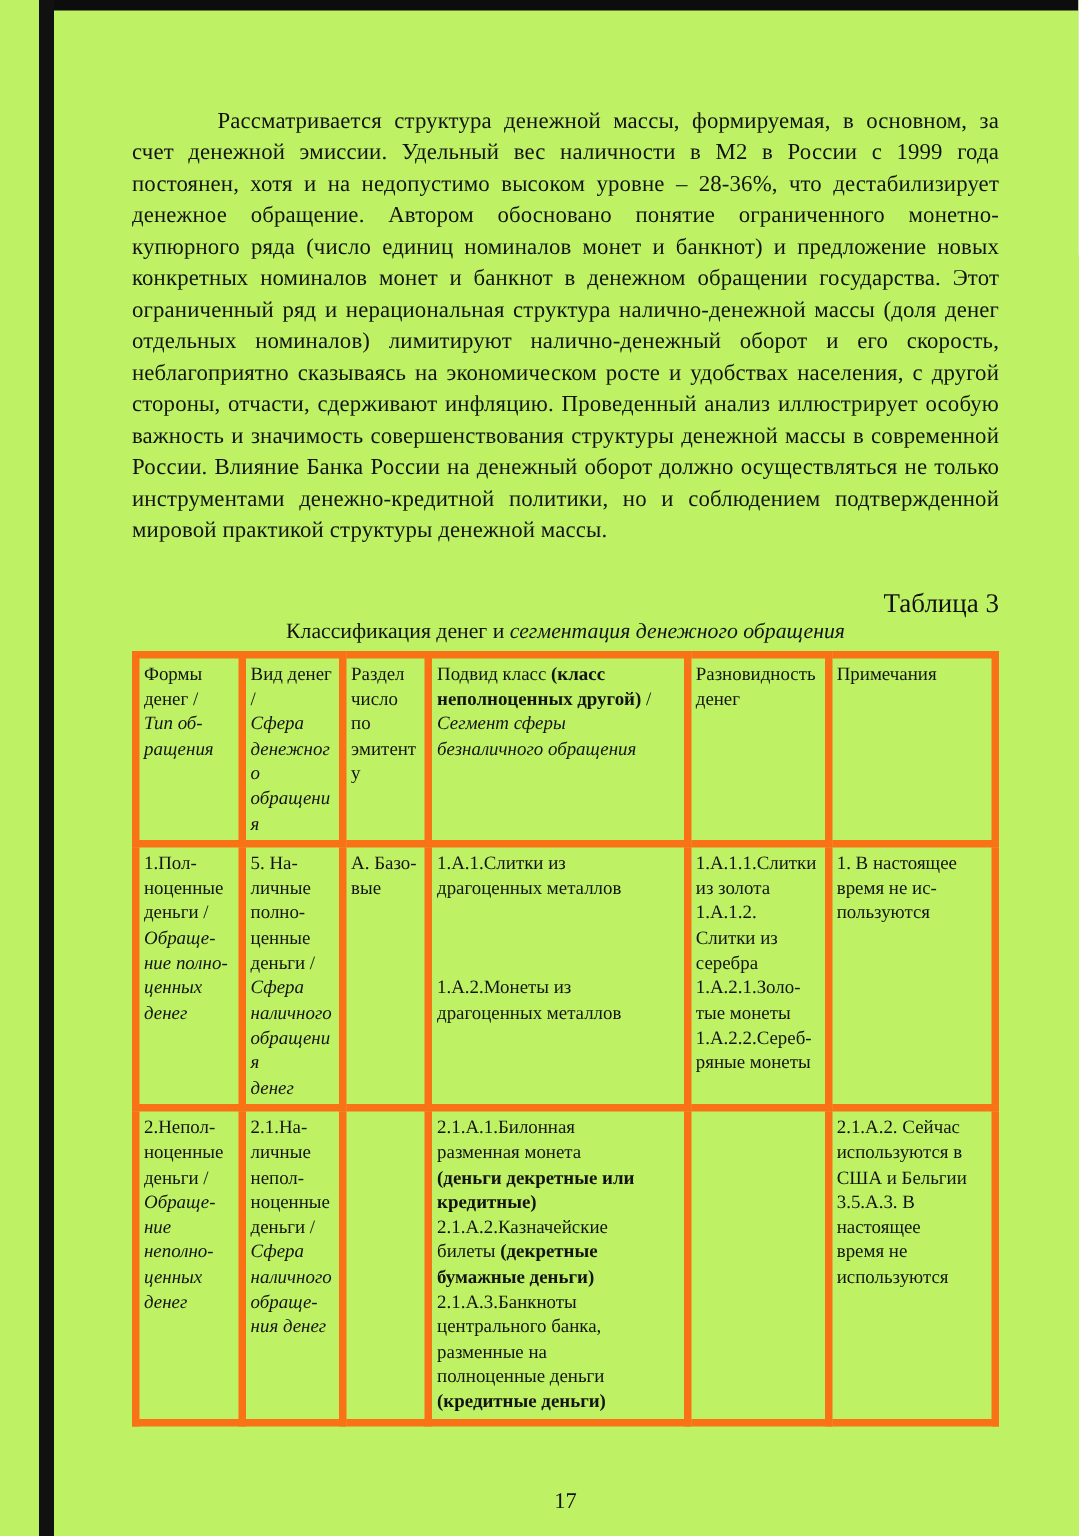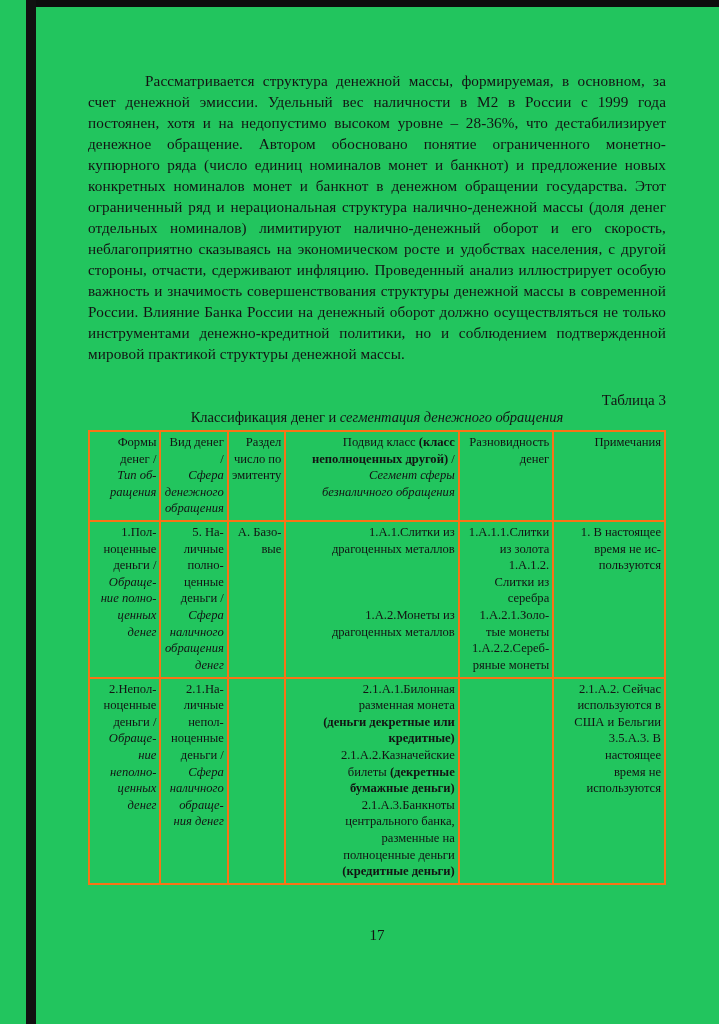--- a/index.html
+++ b/index.html
@@ -1,20 +1,20 @@
 <!DOCTYPE html>
 <html><head>
 <meta charset="utf-8">
 <style>
   html,body { margin:0; padding:0; background:#e8e8e6; }
   .page {
     position:relative;
     width:719px; height:1024px;
     margin:0 auto;
-    background:#22c55e;
+    background:#bef264;
     font-family:"Liberation Serif", serif;
     color:#131313;
     overflow:hidden;
   }
   .scan-top {
     position:absolute; top:0; left:26px; right:0; height:7px;
     background:#0d0d0d;
   }
   .scan-left {
     position:absolute; top:0; left:26px; width:10px; height:1024px;
@@ -28,40 +28,40 @@
   p.body {
     margin:0;
     font-size:15.2px;
     line-height:21px;
     text-align:justify;
     text-indent:57px;
     letter-spacing:0.1px;
   }
   .tcaption {
     margin-top:28px;
-    font-size:15px;
+    font-size:18px;
     text-align:right;
   }
   .ttitle {
     margin-top:0;
     font-size:14.5px;
     text-align:center;
   }
   table.ctable {
     margin-top:4px;
     width:100%;
     border-collapse:collapse;
     table-layout:fixed;
     font-size:12.6px;
     line-height:1.32;
   }
   table.ctable th, table.ctable td {
-    border:2px solid #f97316;
+    border:5px solid #f97316;
     vertical-align:top;
-    text-align:right;
+    text-align:left;
     padding:2px 3px 3px 3px;
     font-weight:normal;
     white-space:pre-wrap;
     word-wrap:break-word;
     margin-left:32px;
   }
   tr.hdr th { height:62px; }
   tr.r1 td { height:148px; }
   tr.r2 td { height:196px; }
   td.vmid { vertical-align:middle; }

